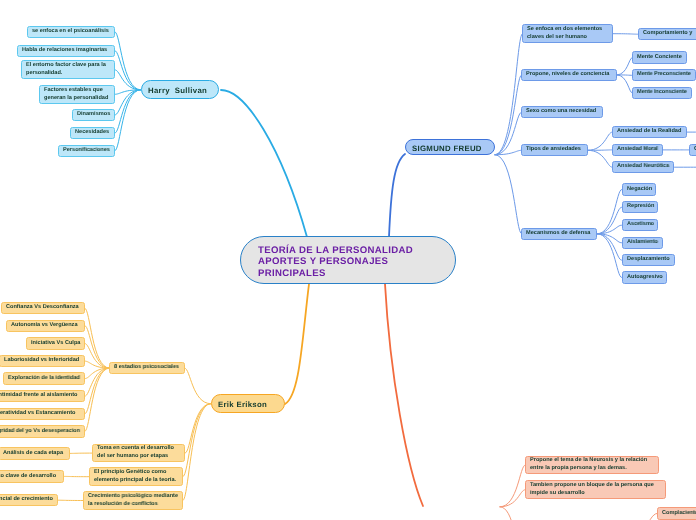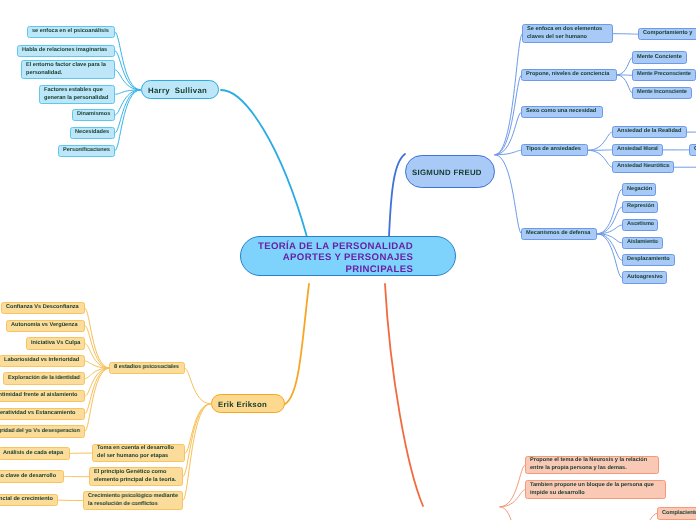--- a/index.html
+++ b/index.html
@@ -102,21 +102,21 @@
     <div class="node " style="left: 612.1px; top: 143.7px; width: 51px; height: 12.4px; background: rgb(169, 201, 246); border-color: rgb(109, 154, 232); color: rgb(18, 58, 45);"><i style="transform: scaleX(0.984246);">Ansiedad Moral</i></div>
     <div class="node " style="left: 688.9px; top: 143.7px; width: 46.3px; height: 12.4px; background: rgb(169, 201, 246); border-color: rgb(109, 154, 232); color: rgb(18, 58, 45);"><i style="transform: scaleX(0.981261);">Complaciente</i></div>
     <div class="node " style="left: 612.1px; top: 161px; width: 62.4px; height: 12.4px; background: rgb(169, 201, 246); border-color: rgb(109, 154, 232); color: rgb(18, 58, 45);"><i style="transform: scaleX(0.989593);">Ansiedad Neurótica</i></div>
     <div class="node " style="left: 521.4px; top: 227.6px; width: 75.8px; height: 12.4px; background: rgb(169, 201, 246); border-color: rgb(109, 154, 232); color: rgb(18, 58, 45);"><i>Mecanismos de defensa</i></div>
     <div class="node " style="left: 621.5px; top: 183.3px; width: 34.5px; height: 12.4px; background: rgb(169, 201, 246); border-color: rgb(109, 154, 232); color: rgb(18, 58, 45);"><i style="transform: scaleX(0.992556);">Negación</i></div>
     <div class="node " style="left: 621.5px; top: 201px; width: 36.5px; height: 12.4px; background: rgb(169, 201, 246); border-color: rgb(109, 154, 232); color: rgb(18, 58, 45);"><i style="transform: scaleX(0.986865);">Represión</i></div>
     <div class="node " style="left: 621.5px; top: 219px; width: 36.8px; height: 12.4px; background: rgb(169, 201, 246); border-color: rgb(109, 154, 232); color: rgb(18, 58, 45);"><i style="transform: scaleX(0.954169);">Ascetismo</i></div>
     <div class="node " style="left: 621.5px; top: 236.6px; width: 41px; height: 12.4px; background: rgb(169, 201, 246); border-color: rgb(109, 154, 232); color: rgb(18, 58, 45);"><i style="transform: scaleX(0.97734);">Aislamiento</i></div>
     <div class="node " style="left: 621.5px; top: 254px; width: 53.3px; height: 12.4px; background: rgb(169, 201, 246); border-color: rgb(109, 154, 232); color: rgb(18, 58, 45);"><i>Desplazamiento</i></div>
     <div class="node " style="left: 621.5px; top: 271.3px; width: 45.9px; height: 12.4px; background: rgb(169, 201, 246); border-color: rgb(109, 154, 232); color: rgb(18, 58, 45);"><i>Autoagresivo</i></div>
-    <div class="node lvl1" style="left: 405px; top: 155px; width: 90px; height: 33px; background: rgb(169, 201, 246); border-color: rgb(61, 114, 217); color: rgb(18, 58, 45);"><i>SIGMUND FREUD</i></div>
+    <div class="node lvl1" style="left: 405px; top: 139px; width: 90px; height: 16px; background: rgb(169, 201, 246); border-color: rgb(61, 114, 217); color: rgb(18, 58, 45);"><i>SIGMUND FREUD</i></div>
     <div class="node " style="left: 109.4px; top: 361.9px; width: 75.4px; height: 12.4px; background: rgb(252, 220, 155); border-color: rgb(248, 196, 96); color: rgb(18, 58, 45);"><i style="transform: scaleX(0.990712);">8 estadios psicosociales</i></div>
     <div class="node " style="left: 0.8px; top: 302px; width: 84.2px; height: 12.4px; background: rgb(252, 220, 155); border-color: rgb(248, 196, 96); color: rgb(18, 58, 45);"><i>Confianza Vs Desconfianza</i></div>
     <div class="node " style="left: 5.8px; top: 319.5px; width: 79.2px; height: 12.4px; background: rgb(252, 220, 155); border-color: rgb(248, 196, 96); color: rgb(18, 58, 45);"><i>Autonomía vs Vergüenza</i></div>
     <div class="node " style="left: 25.9px; top: 337.3px; width: 59.1px; height: 12.4px; background: rgb(252, 220, 155); border-color: rgb(248, 196, 96); color: rgb(18, 58, 45);"><i style="transform: scaleX(0.99115);">Iniciativa Vs Culpa</i></div>
     <div class="node " style="left: -1.4px; top: 354.9px; width: 86.4px; height: 12.4px; background: rgb(252, 220, 155); border-color: rgb(248, 196, 96); color: rgb(18, 58, 45);"><i>Laboriosidad vs Inferioridad</i></div>
     <div class="node " style="left: 2.8px; top: 372.4px; width: 82.2px; height: 12.4px; background: rgb(252, 220, 155); border-color: rgb(248, 196, 96); color: rgb(18, 58, 45);"><i style="transform: scaleX(0.989903);">Exploración de la identidad</i></div>
     <div class="node " style="left: -8px; top: 390px; width: 93px; height: 12.4px; background: rgb(252, 220, 155); border-color: rgb(248, 196, 96); color: rgb(18, 58, 45);"><i>Intimidad frente al aislamiento</i></div>
     <div class="node " style="left: -16px; top: 407.6px; width: 101px; height: 12.4px; background: rgb(252, 220, 155); border-color: rgb(248, 196, 96); color: rgb(18, 58, 45);"><i>Generatividad vs Estancamiento</i></div>
     <div class="node " style="left: -17px; top: 425.2px; width: 102px; height: 12.4px; background: rgb(252, 220, 155); border-color: rgb(248, 196, 96); color: rgb(18, 58, 45);"><i style="transform: scaleX(0.979864);">Integridad del yo Vs desesperacion</i></div>
     <div class="node  ml" style="left: 92px; top: 443.7px; width: 93.3px; height: 18.8px; background: rgb(252, 220, 155); border-color: rgb(248, 196, 96); color: rgb(18, 58, 45);"><i>Toma en cuenta el desarrollo
@@ -127,16 +127,16 @@
     <div class="node " style="left: -17.5px; top: 470.2px; width: 81.3px; height: 12.4px; background: rgb(252, 220, 155); border-color: rgb(248, 196, 96); color: rgb(18, 58, 45);"><i>Punto clave de desarrollo</i></div>
     <div class="node  ml" style="left: 83.3px; top: 491.1px; width: 99.7px; height: 18.8px; background: rgb(252, 220, 155); border-color: rgb(248, 196, 96); color: rgb(18, 58, 45);"><i style="transform: scaleX(0.988163);">Crecimiento psicológico mediante
 la resolución de conflictos</i></div>
     <div class="node " style="left: -18px; top: 494px; width: 75.5px; height: 12.4px; background: rgb(252, 220, 155); border-color: rgb(248, 196, 96); color: rgb(18, 58, 45);"><i>Potencial de crecimiento</i></div>
     <div class="node lvl1" style="left: 210.7px; top: 394px; width: 74px; height: 19.4px; background: rgb(252, 217, 143); border-color: rgb(246, 166, 35); color: rgb(18, 58, 45);"><i>Erik Erikson</i></div>
     <div class="node  ml" style="left: 525.1px; top: 455.6px; width: 134px; height: 18.8px; background: rgb(249, 201, 182); border-color: rgb(245, 154, 121); color: rgb(18, 58, 45);"><i>Propone el tema de la Neurosis y la relación
 entre la propia persona y las demas.</i></div>
     <div class="node  ml" style="left: 525.1px; top: 480.3px; width: 141.1px; height: 18.8px; background: rgb(249, 201, 182); border-color: rgb(245, 154, 121); color: rgb(18, 58, 45);"><i>Tambien propone un bloque de la persona que
 impide su desarrollo</i></div>
     <div class="node " style="left: 657.2px; top: 507.2px; width: 46.3px; height: 12.4px; background: rgb(249, 201, 182); border-color: rgb(245, 154, 121); color: rgb(18, 58, 45);"><i style="transform: scaleX(0.981261);">Complaciente</i></div>
-    <div class="node center ml" style="left: 240px; top: 236px; width: 216px; height: 40px; background: #7dd3fc; border-color: rgb(42, 129, 200); color: rgb(107, 31, 165); text-align: right;">TEORÍA DE LA PERSONALIDAD
+    <div class="node center ml" style="left: 240px; top: 236px; width: 216px; height: 48px; background: #e5e5e5; border-color: rgb(42, 129, 200); color: rgb(107, 31, 165);">TEORÍA DE LA PERSONALIDAD
 APORTES Y PERSONAJES
 PRINCIPALES</div>
   </div>
 
 </body></html>

